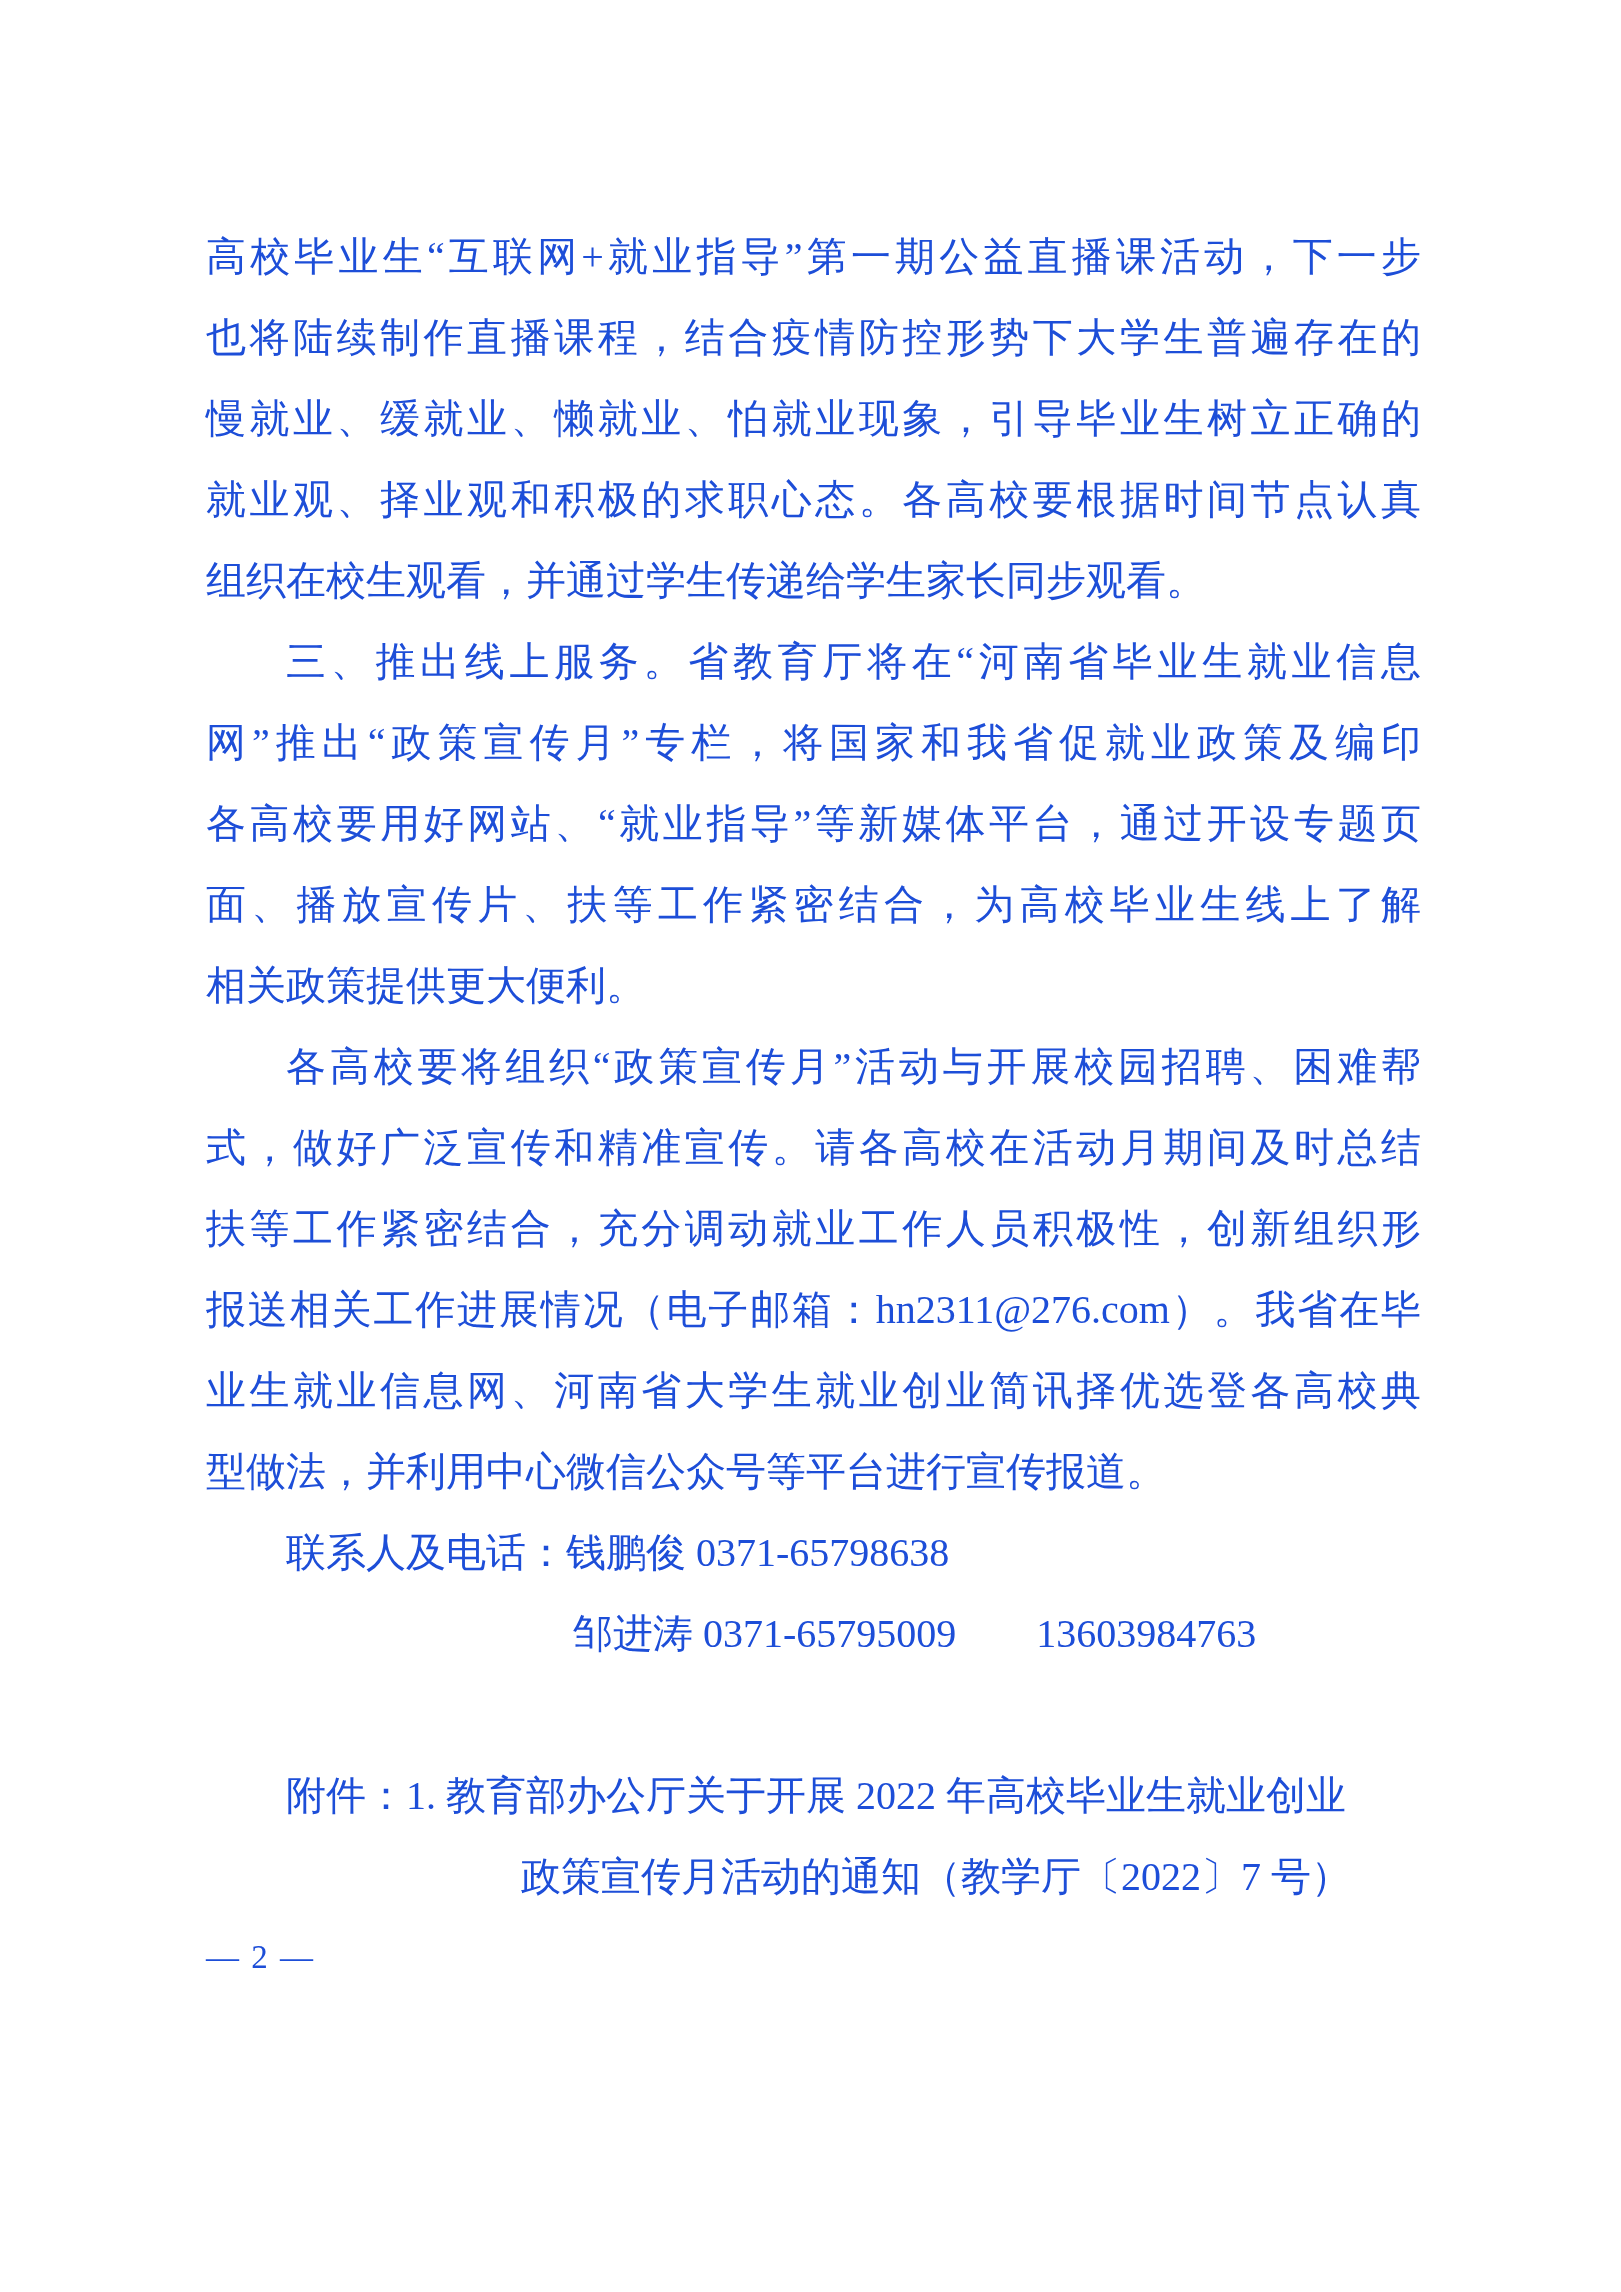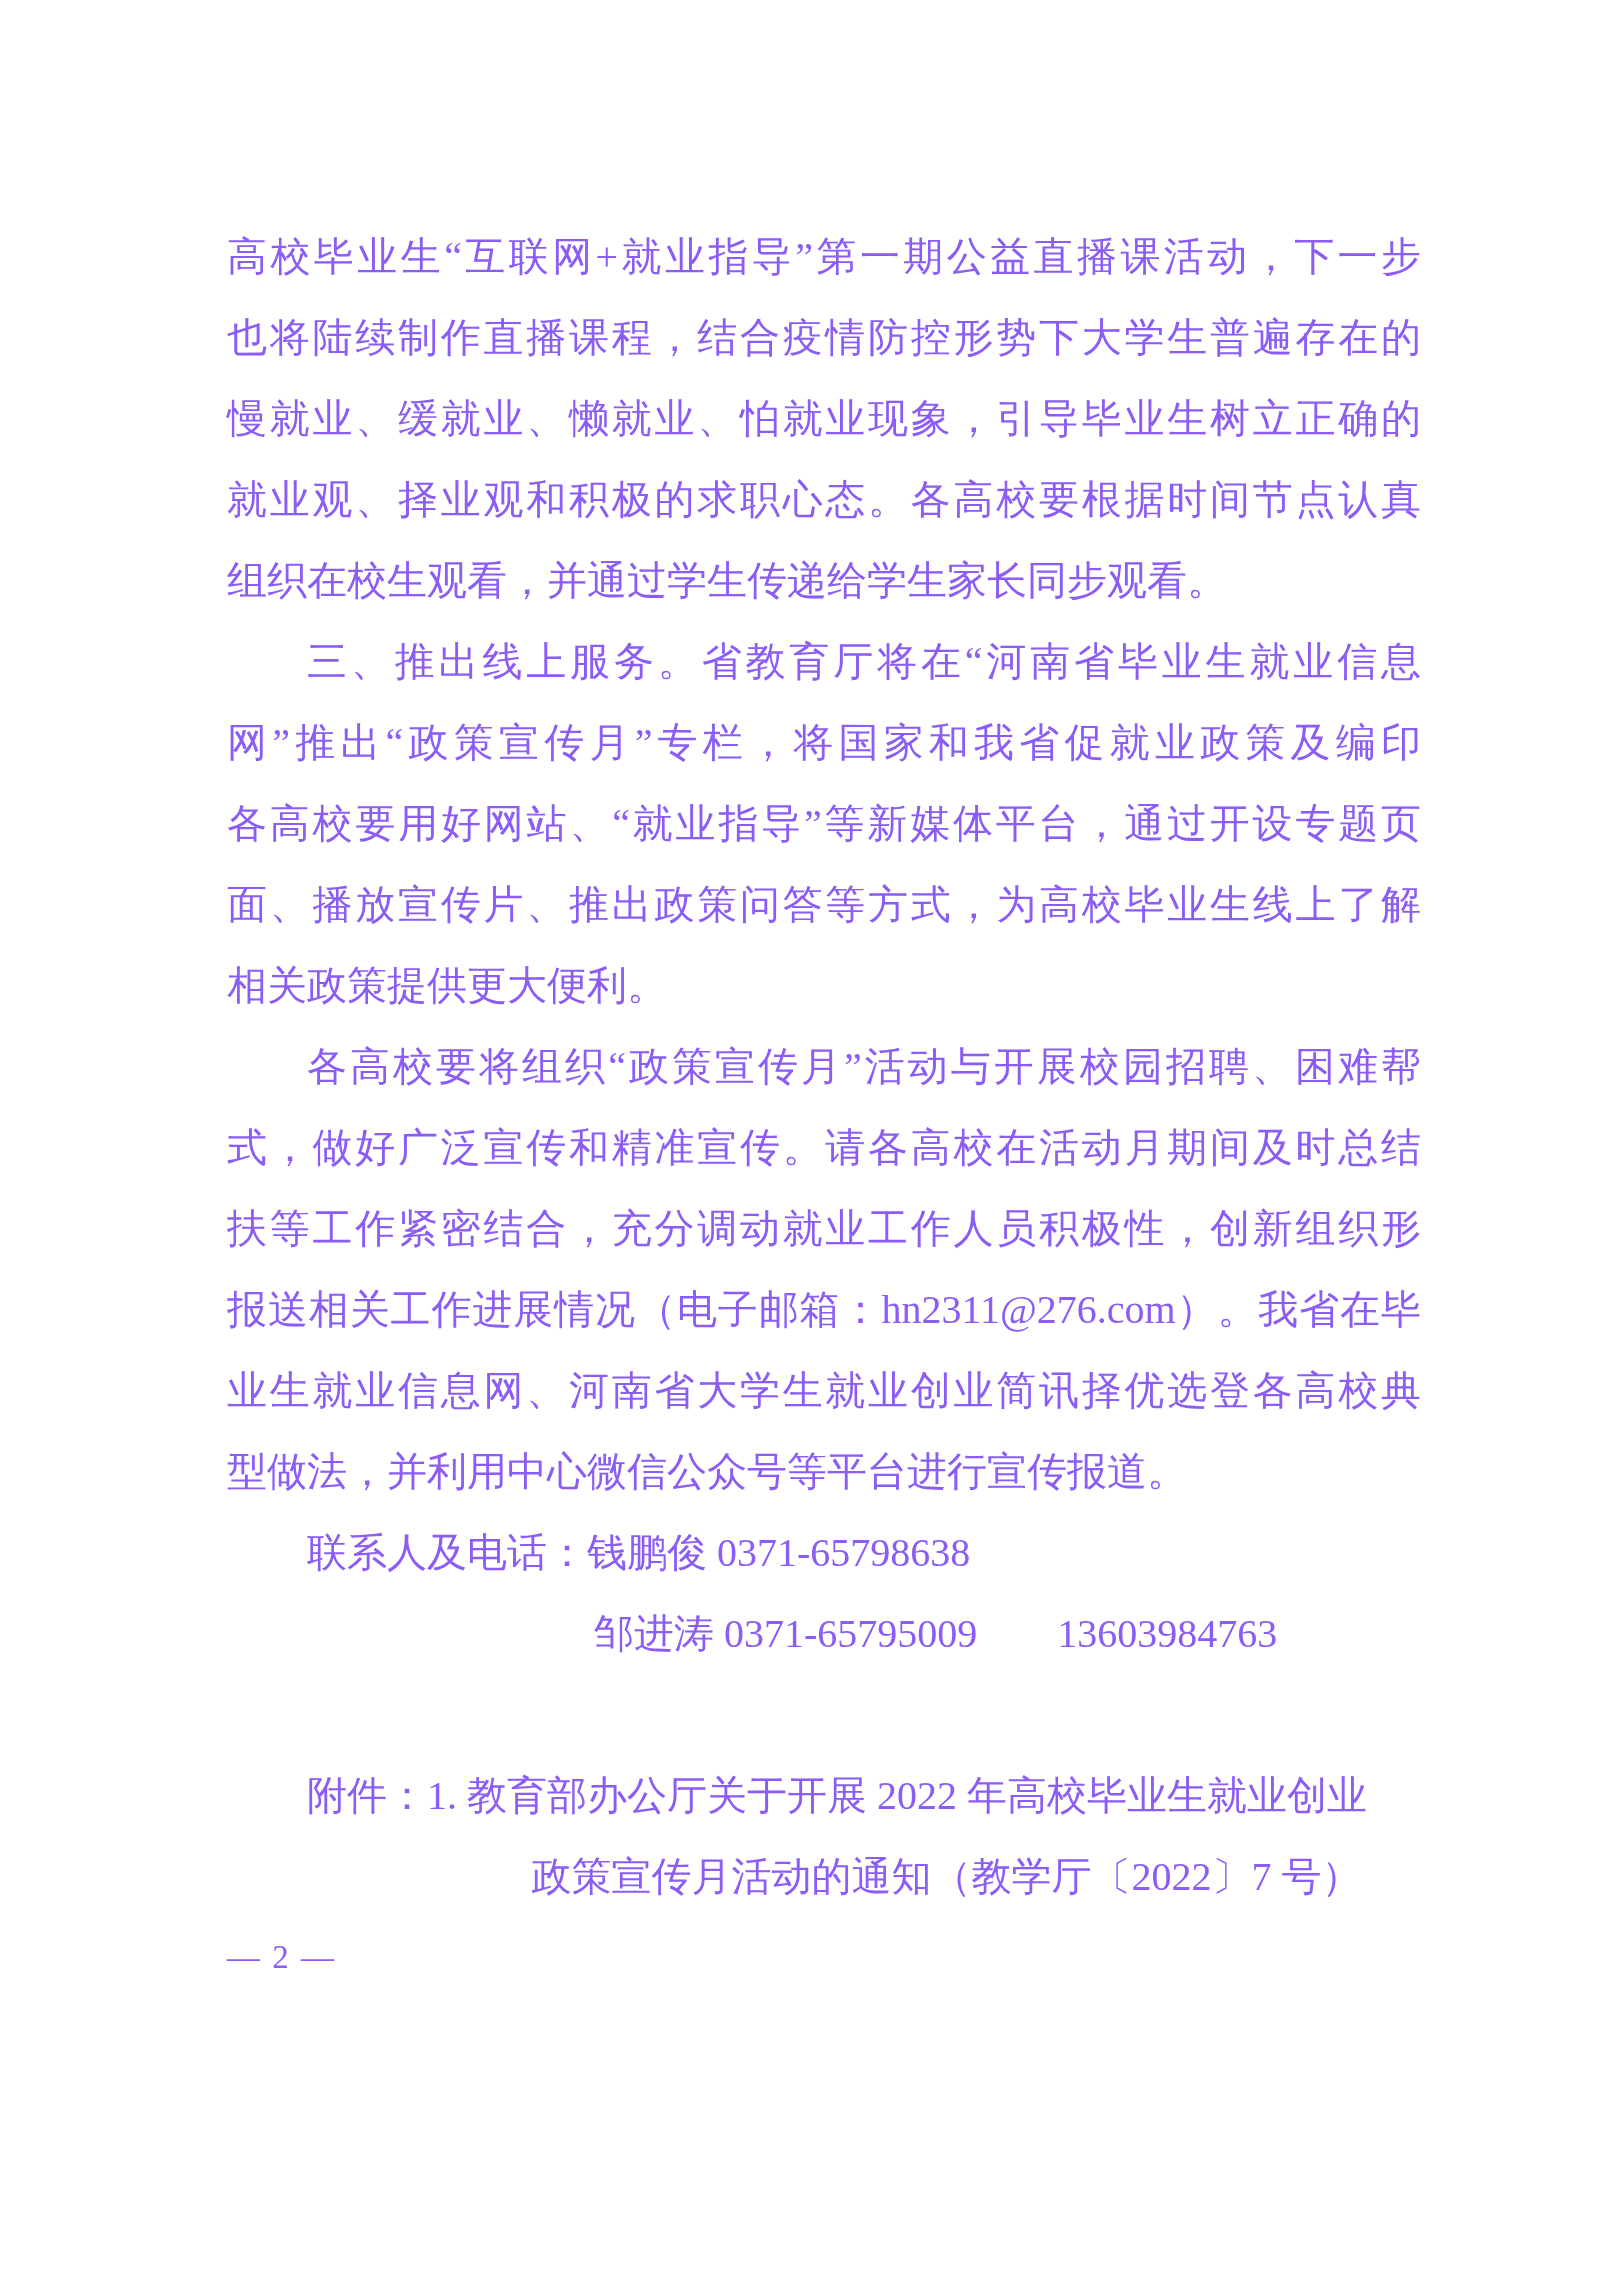--- a/index.html
+++ b/index.html
@@ -21,22 +21,21 @@
     position: absolute;
     left: 206px;
     top: 216px;
     width: 1215px;
   }
   .line {
     height: 81px;
     line-height: 81px;
     font-size: 40px;
     white-space: nowrap;
-    color: #8b5cf6;
-    margin-left: 21px;
+    color: #1d4ed8;
   }
   
   .fill {
     white-space: normal;
     text-align: justify;
     text-align-last: justify;
     text-justify: inter-character;
   }
   .ind2 { padding-left: 80px; }
   .pad-contact2 { padding-left: 367px; }
@@ -56,21 +55,21 @@
 
     <div class="line fill">高校毕业生“互联网+就业指导”第一期公益直播课活动，下一步</div>
     <div class="line fill">也将陆续制作直播课程，结合疫情防控形势下大学生普遍存在的</div>
     <div class="line fill">慢就业、缓就业、懒就业、怕就业现象，引导毕业生树立正确的</div>
     <div class="line fill">就业观、择业观和积极的求职心态。各高校要根据时间节点认真</div>
     <div class="line">组织在校生观看，并通过学生传递给学生家长同步观看。</div>
 
     <div class="line fill ind2"><span class="bold">三、推出线上服务。</span><span>省教育厅将在“河南省毕业生就业信息</span></div>
     <div class="line fill">网”推出“政策宣传月”专栏，将国家和我省促就业政策及编印</div>
     <div class="line fill">各高校要用好网站、“就业指导”等新媒体平台，通过开设专题页</div>
-    <div class="line fill">面、播放宣传片、推出政策问答等方式，为高校毕业生线上了解</div>
+    <div class="line fill">面、播放宣传片、扶等工作紧密结合，为高校毕业生线上了解</div>
     <div class="line">相关政策提供更大便利。</div>
 
     <div class="line fill ind2">各高校要将组织“政策宣传月”活动与开展校园招聘、困难帮</div>
     <div class="line fill">式，做好广泛宣传和精准宣传。请各高校在活动月期间及时总结</div>
     <div class="line fill">扶等工作紧密结合，充分调动就业工作人员积极性，创新组织形</div>
     <div class="line fill">报送相关工作进展情况（电子邮箱：hn2311@276.com）。我省在毕</div>
     <div class="line fill">业生就业信息网、河南省大学生就业创业简讯择优选登各高校典</div>
     <div class="line">型做法，并利用中心微信公众号等平台进行宣传报道。</div>
 
     <div class="line ind2">联系人及电话：钱鹏俊 0371-65798638</div>

